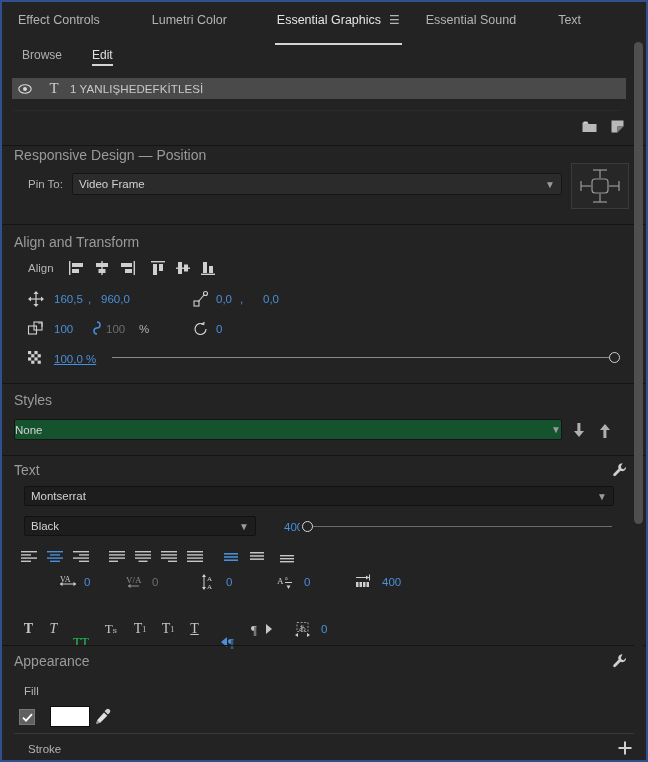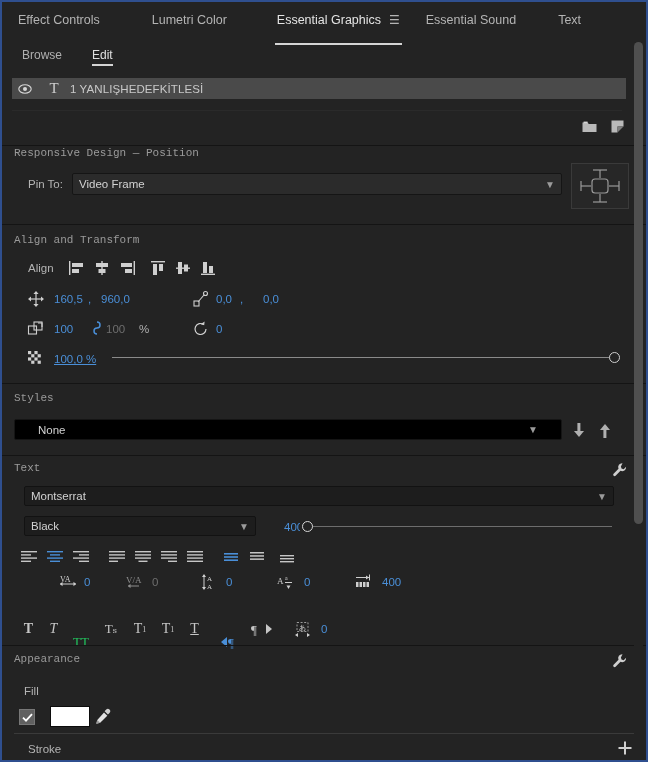--- a/index.html
+++ b/index.html
@@ -52,21 +52,21 @@
     background:#4a4a4a;display:flex;align-items:center;
   }
   .eye-icon{width:26px;display:flex;justify-content:center;align-items:center;}
   .t-icon{
     width:32px;text-align:center;font-family:"Liberation Serif","DejaVu Serif",serif;
     font-size:15px;color:#cfcfcf;
   }
   .layer-name{font-size:11.5px;color:#c9c9c9;letter-spacing:.1px;}
   
   .divider{position:absolute;left:0;right:0;height:1px;background:#141414;}
-  .sec-label{position:absolute;font-size:11px;color:#9a9a9a;font-family:Liberation Mono, monospace;}
+  .sec-label{position:absolute;font-size:14px;color:#9a9a9a;}
   .wrench{position:absolute;width:16px;height:16px;}
   
   .topicons{position:absolute;right:22px;top:118px;display:flex;gap:14px;align-items:center;}
   
   .pin-label{position:absolute;left:26px;top:176px;font-size:11.5px;color:#b4b4b4;}
   .pin-select{
     position:absolute;left:70px;top:171px;width:490px;height:22px;
     background:#2b2b2b;border:1px solid #151515;border-radius:2px;
     display:flex;align-items:center;padding:0 6px;box-sizing:border-box;
     font-size:11.5px;color:#d2d2d2;
@@ -86,22 +86,22 @@
   .ticon{position:absolute;width:18px;height:18px;}
   
   .op-track{position:absolute;left:110px;top:355px;width:505px;height:1px;background:#8a8a8a;}
   .op-knob{
     position:absolute;left:607px;top:350px;width:11px;height:11px;border-radius:50%;
     border:1.5px solid #cfcfcf;box-sizing:border-box;background:#232323;
   }
   
   .styles-select{
     position:absolute;left:12px;top:417px;width:548px;height:21px;
-    background:#000000;border:1px solid #151515;border-radius:2px;
-    display:flex;align-items:center;padding:0 23px;box-sizing:border-box;
+    background:#14532d;border:1px solid #151515;border-radius:2px;
+    display:flex;align-items:center;padding:0 0;box-sizing:border-box;
     font-size:11.5px;color:#d2d2d2;
   }
   .arrow-btn{position:absolute;width:16px;height:18px;display:flex;align-items:center;justify-content:center;}
   
   .font-select{
     position:absolute;left:22px;top:484px;width:590px;height:20px;
     background:#1d1d1d;border:1px solid #121212;border-radius:2px;
     display:flex;align-items:center;padding:0 6px;box-sizing:border-box;
     font-size:11.5px;color:#d2d2d2;
   }

